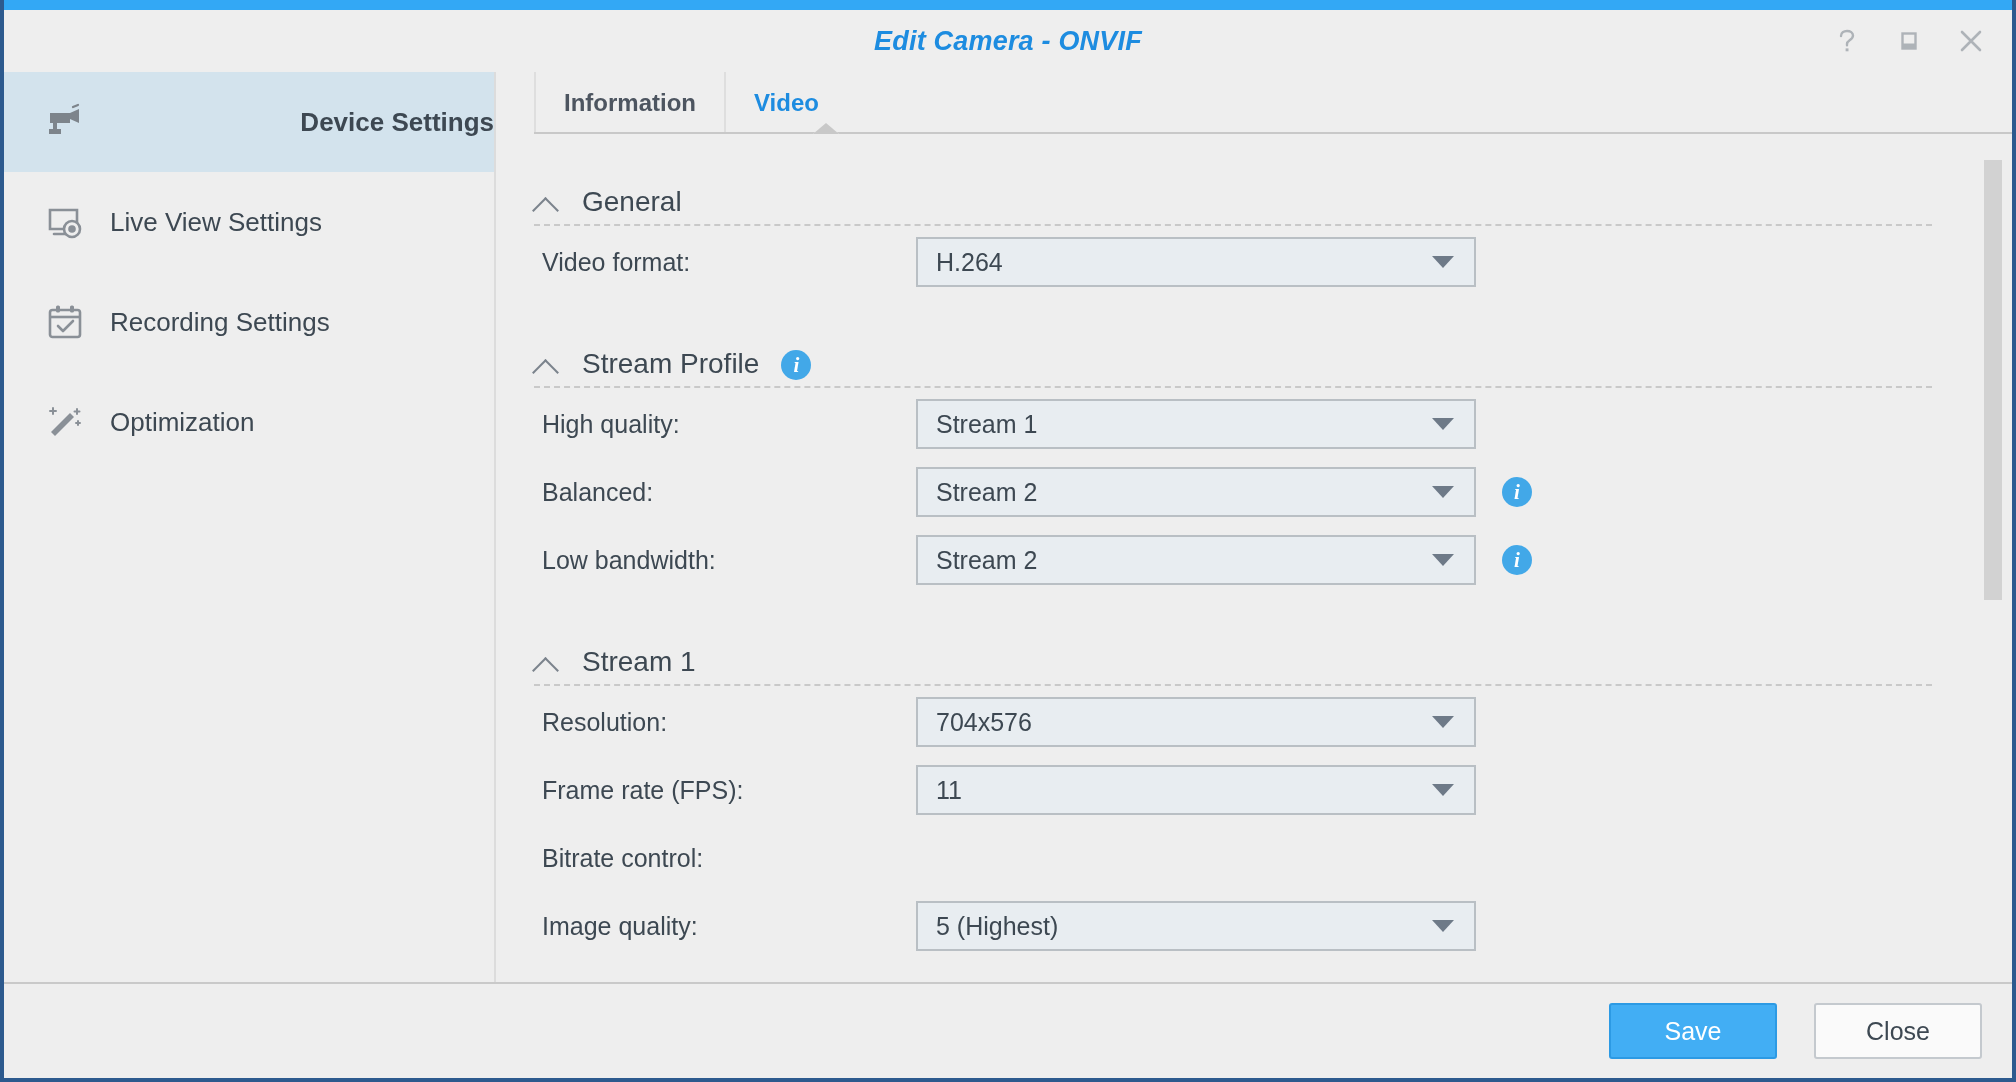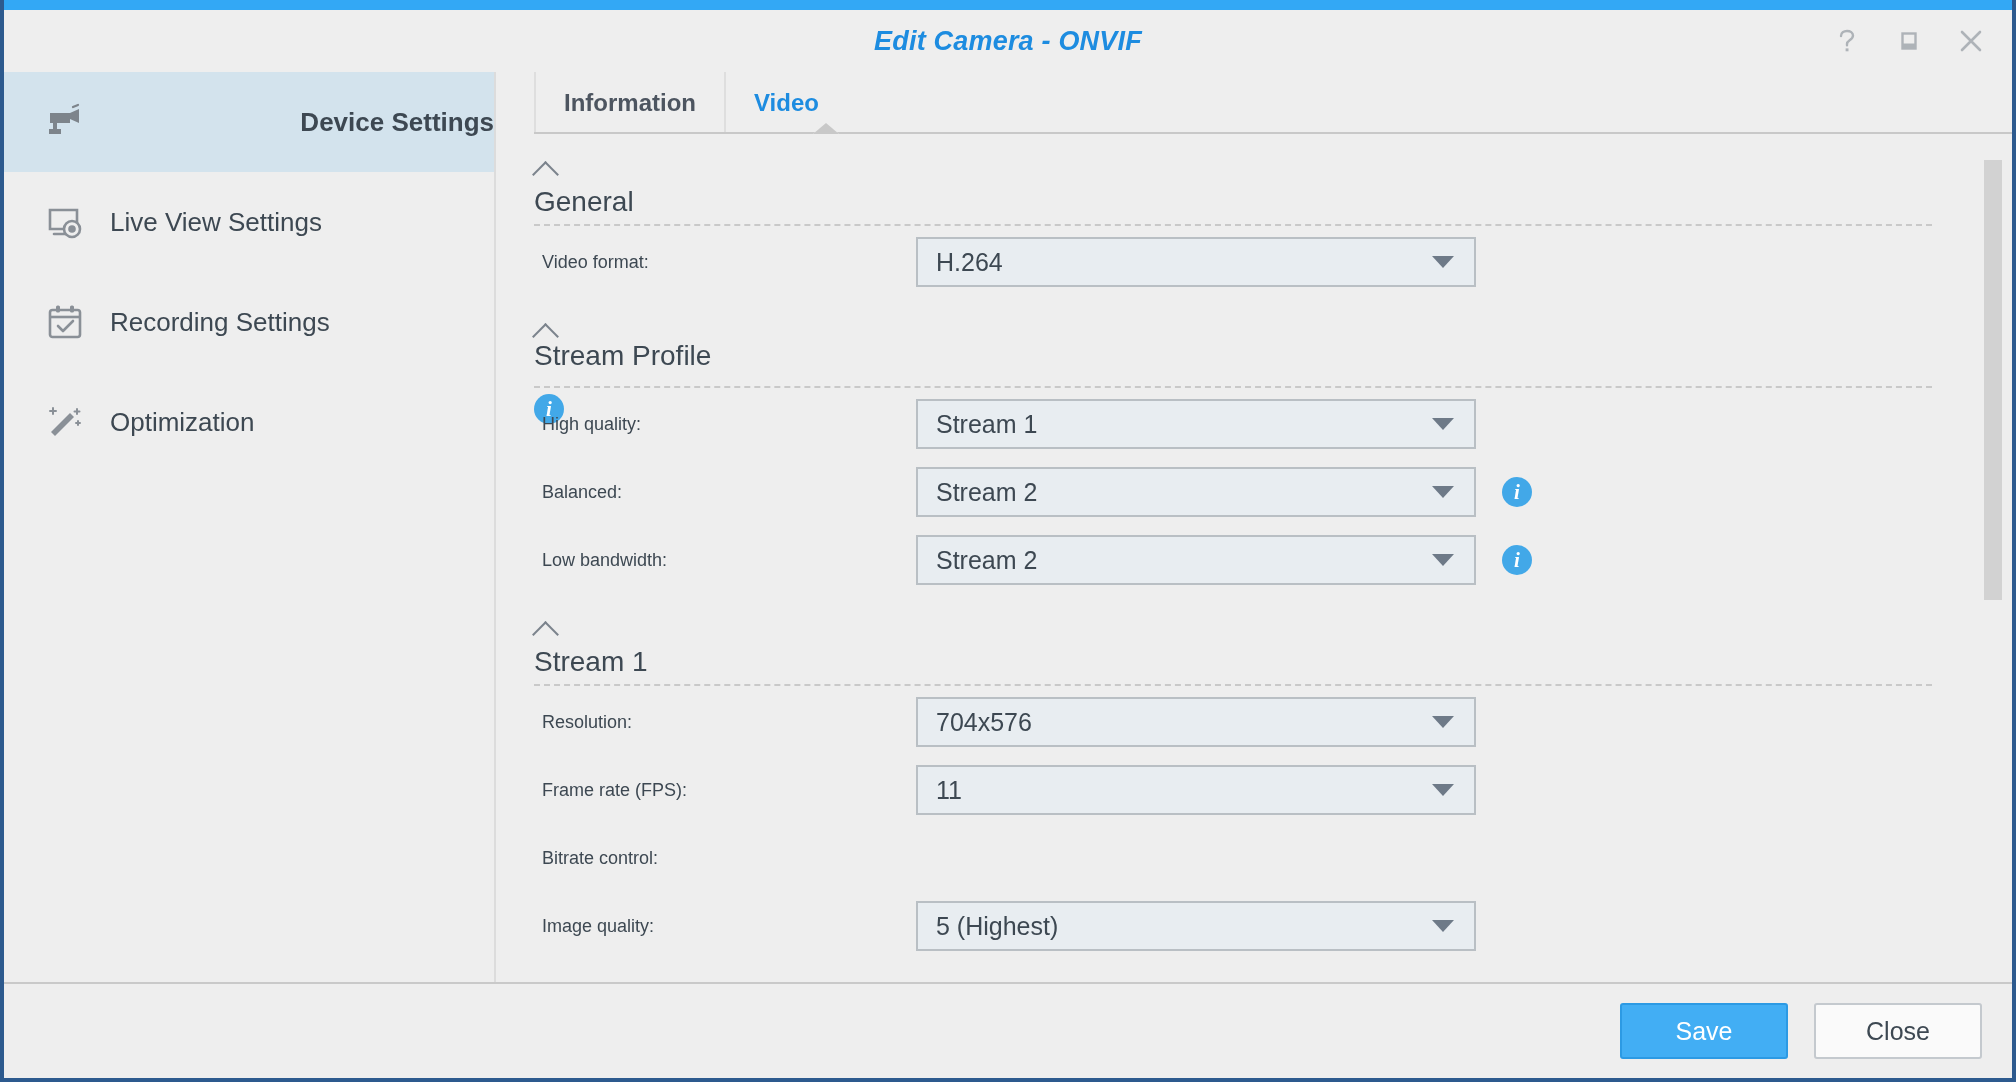--- a/index.html
+++ b/index.html
@@ -126,23 +126,23 @@
   
   .scrollpane {
     flex: 1 1 auto; min-height: 0;
     position: relative;
     overflow: hidden;
     padding: 0 0 0 0;
   }
   .scroll-inner { padding: 22px 80px 0 38px; }
 
   .section-head {
-    display: flex; align-items: flex-start; gap: 22px;
+    display: flex; align-items: flex-end; gap: 22px;
     height: 62px;
-    font-size: 28px; color: #3d4852; flex-direction: column;
+    font-size: 28px; color: #3d4852;
   }
   .chevron {
     width: 26px; height: 26px;
     display: inline-block; position: relative; cursor: pointer;
   }
   .chevron::before {
     content: ""; position: absolute; left: 2px; top: 9px;
     width: 17px; height: 17px;
     border-left: 2.5px solid #7b838c;
     border-top: 2.5px solid #7b838c;
@@ -161,21 +161,21 @@
     margin: 6px 0 0 0;
     height: 0;
   }
   .field-row {
     display: flex; align-items: center;
     height: 64px;
     margin-top: 4px;
   }
   .field-label {
     width: 382px; flex: 0 0 382px;
-    font-size: 18px; color: #3d4852;
+    font-size: 25px; color: #3d4852;
     padding-left: 8px;
   }
   .select {
     position: relative;
     width: 560px; flex: 0 0 560px; height: 50px;
     background: #e8edf1;
     border: 2px solid #b9bfc4;
     display: flex; align-items: center;
     padding-left: 18px;
     font-size: 25px; color: #3d4852;
@@ -217,20 +217,21 @@
     background: #eeeeee;
     border-top: 2px solid #c9c9c9;
     display: flex; align-items: center; justify-content: flex-end;
     padding-right: 30px; gap: 26px;
   }
   .btn {
     height: 56px; min-width: 168px;
     display: flex; align-items: center; justify-content: center;
     font-size: 25px; cursor: pointer;
     border-radius: 3px;
+    margin-left: 11px;
   }
   .btn-primary {
     background: #42aef4; color: #ffffff;
     border: 2px solid #2c9ae4;
   }
   .btn-default {
     background: #fafafa; color: #3d4852;
     border: 2px solid #c4c9ce;
   }
 </style>

